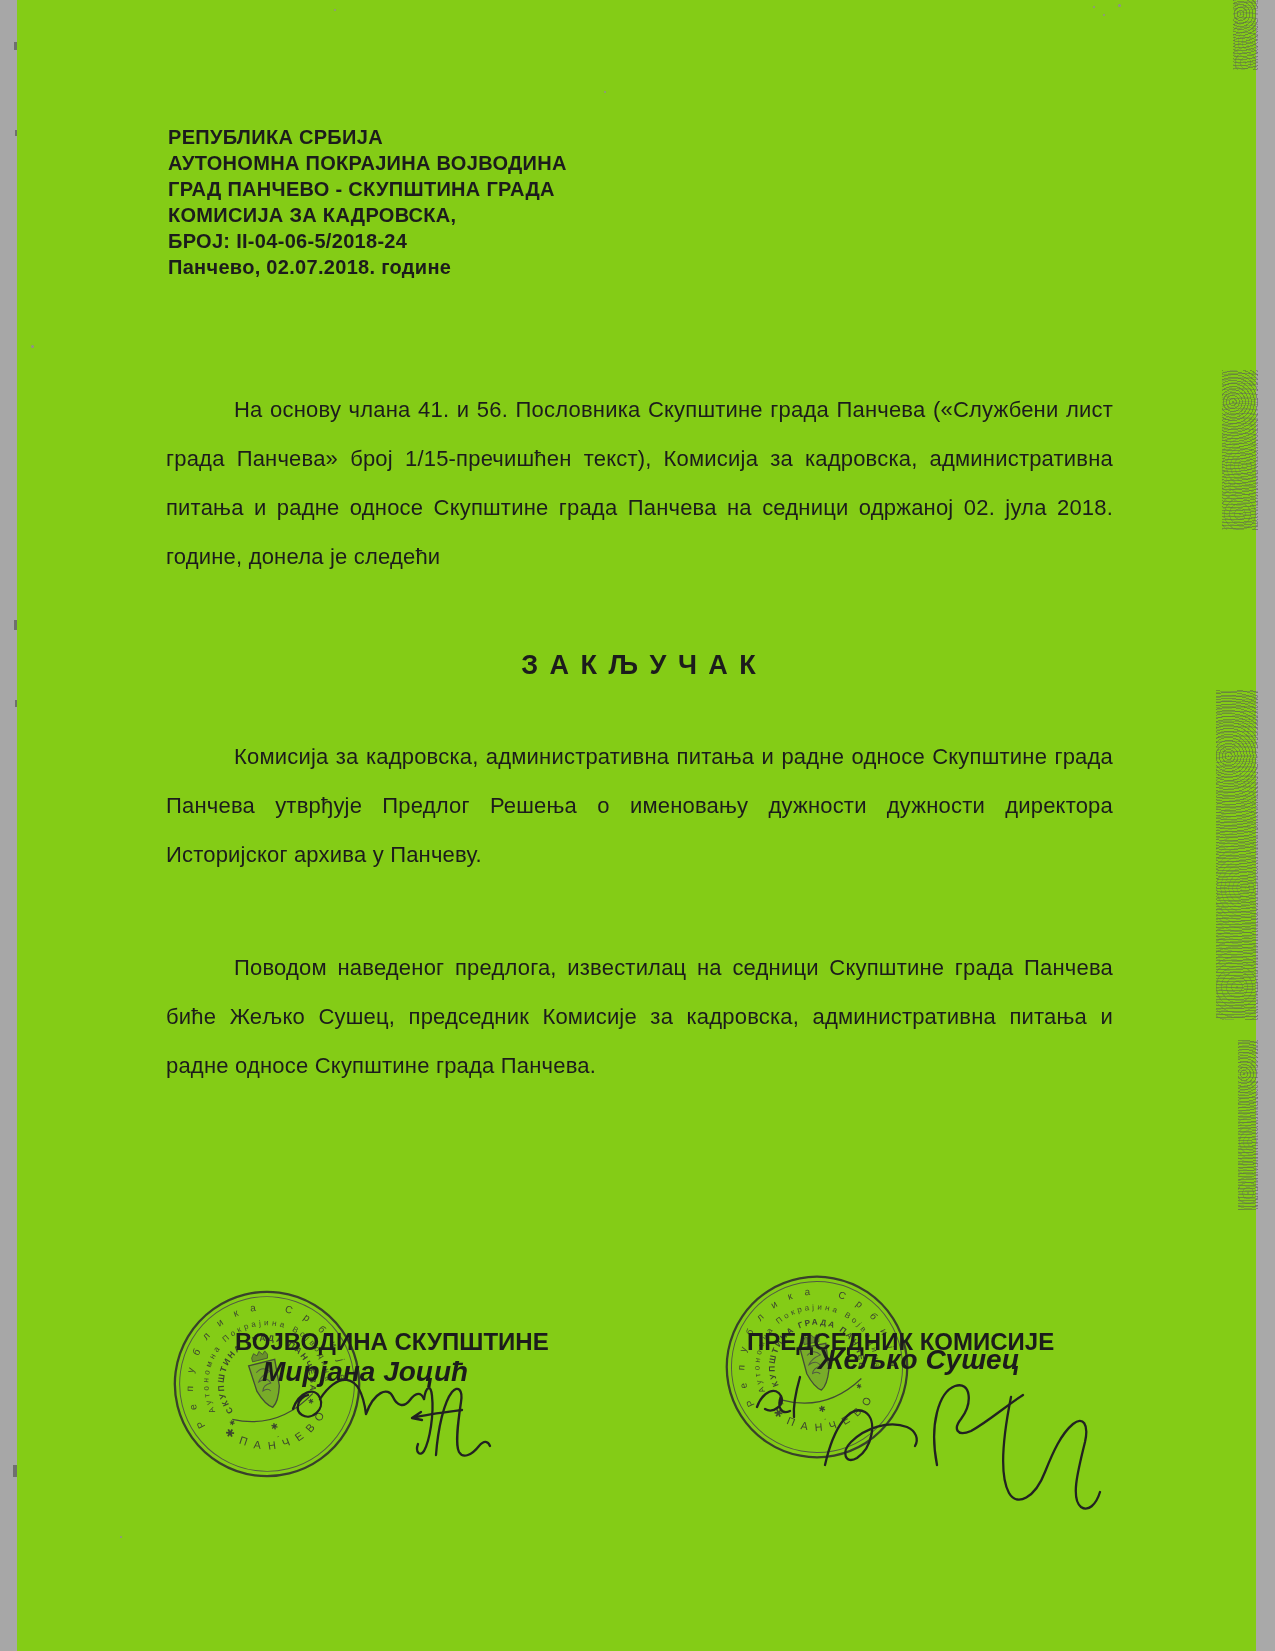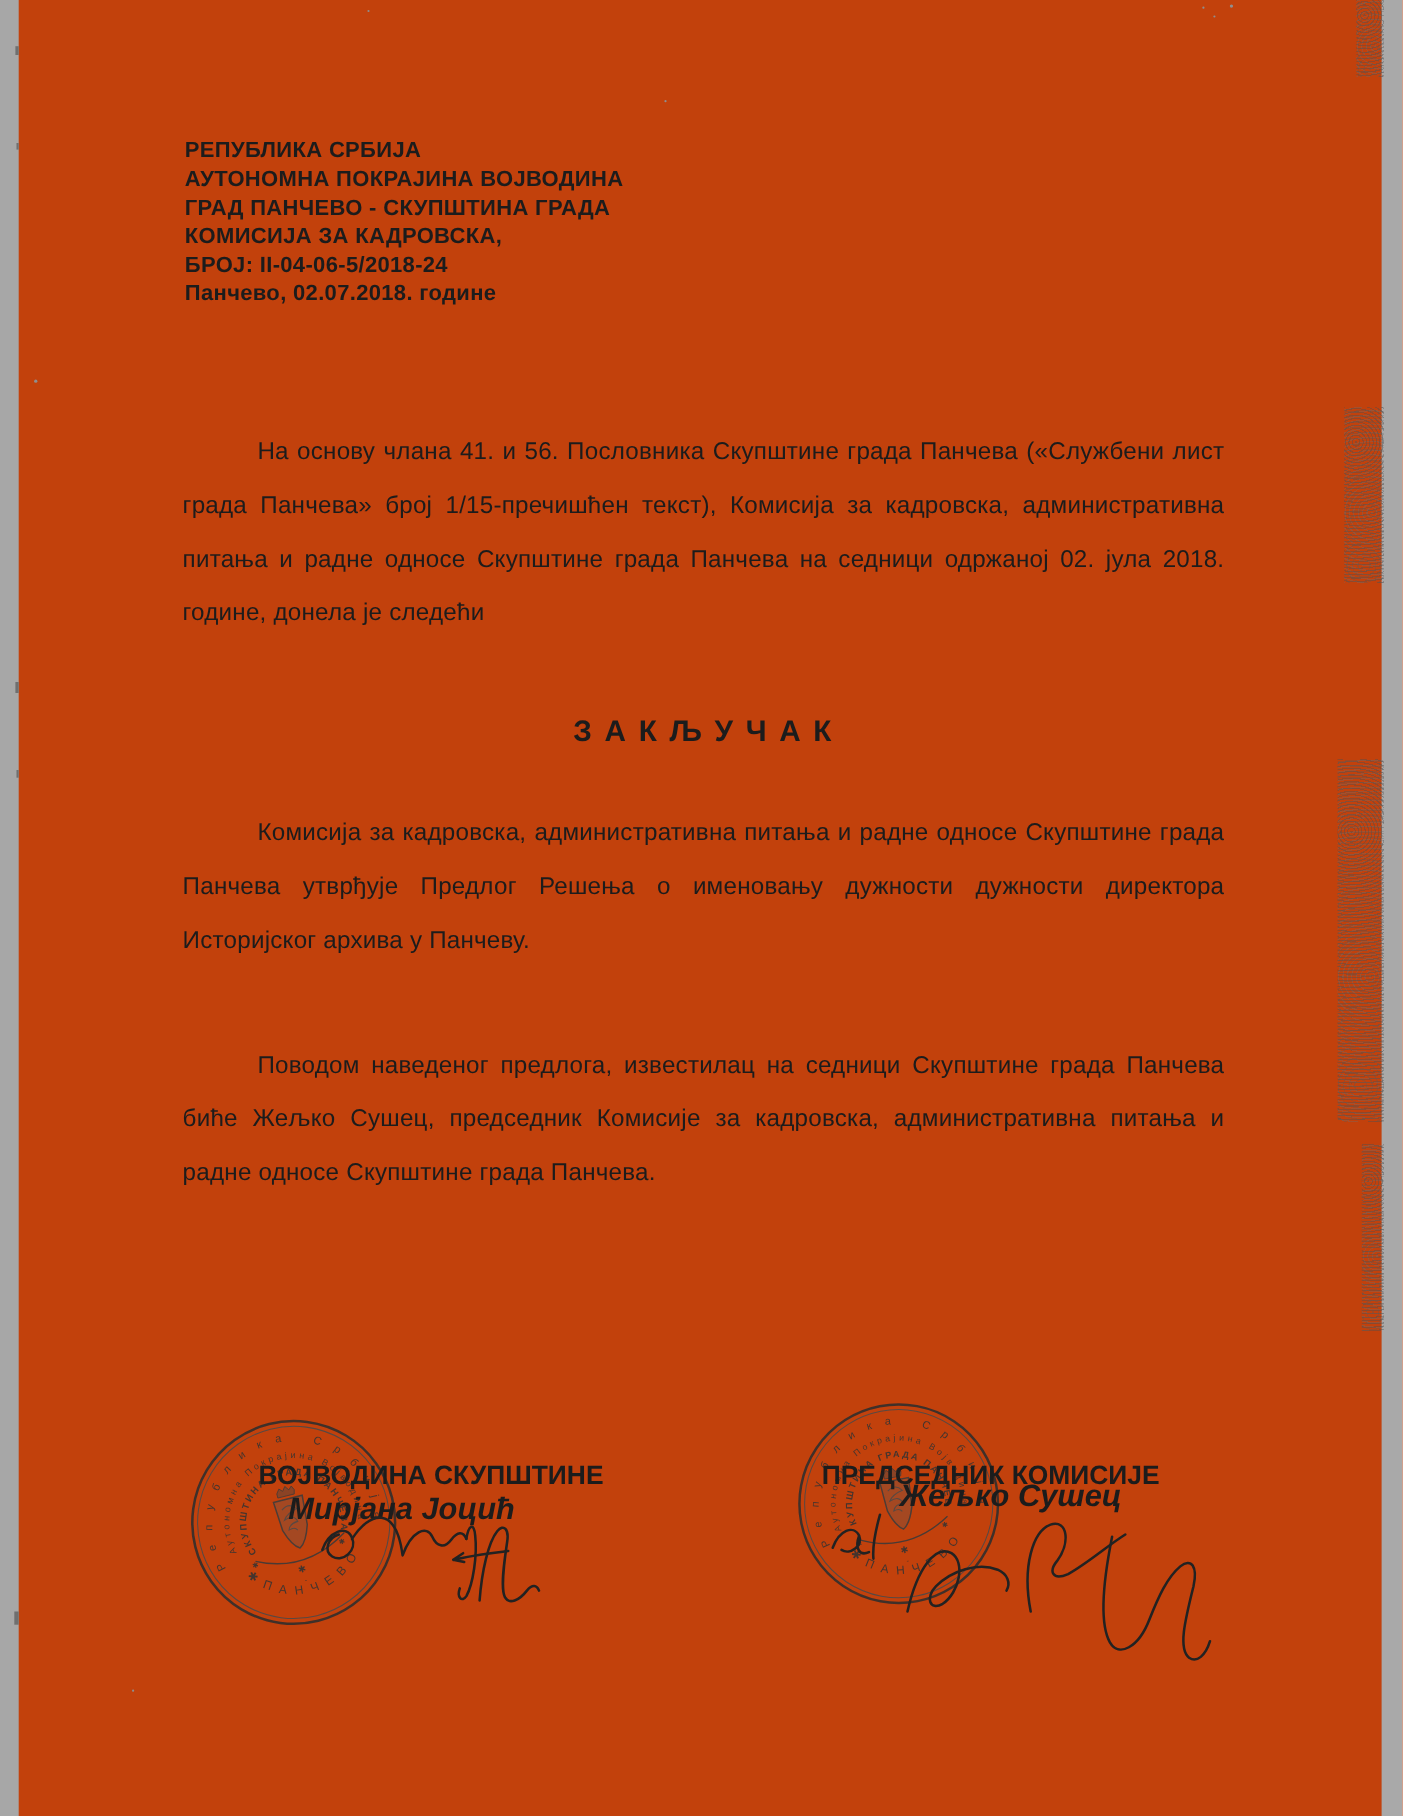--- a/index.html
+++ b/index.html
@@ -1,17 +1,17 @@
 <!DOCTYPE html>
 <html><head>
 <meta charset="utf-8">
 <style>
   html,body{margin:0;padding:0;background:#e8e8e8;}
   .page{
-    position:relative;width:1275px;height:1651px;background:#c2410c;overflow:hidden;
+    position:relative;width:1275px;height:1651px;background:#84cc16;overflow:hidden;
     font-family:"Liberation Sans",sans-serif;color:#1c1c1c;
   }
   
   .edge-left{position:absolute;left:0;top:0;width:17px;height:1651px;background:#a7a7a7;}
   .edge-right{position:absolute;right:0;top:0;width:19px;height:1651px;background:#a9a9a9;}
   .noise-patch{
     position:absolute;opacity:.8;
     background-image:
       repeating-radial-gradient(circle at 30% 20%, rgba(80,80,80,.55) 0 1px, transparent 1px 3px),
       repeating-radial-gradient(circle at 70% 60%, rgba(110,110,110,.45) 0 1px, transparent 1px 4px),

